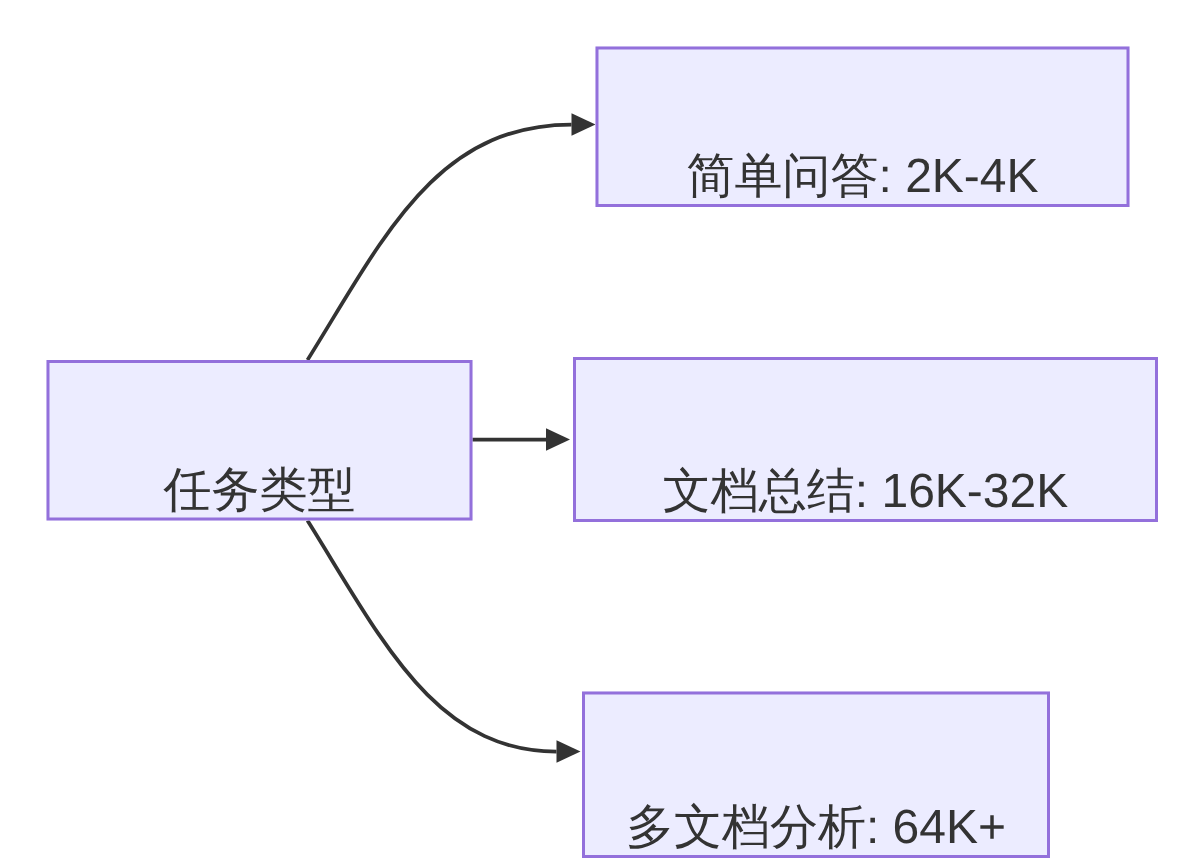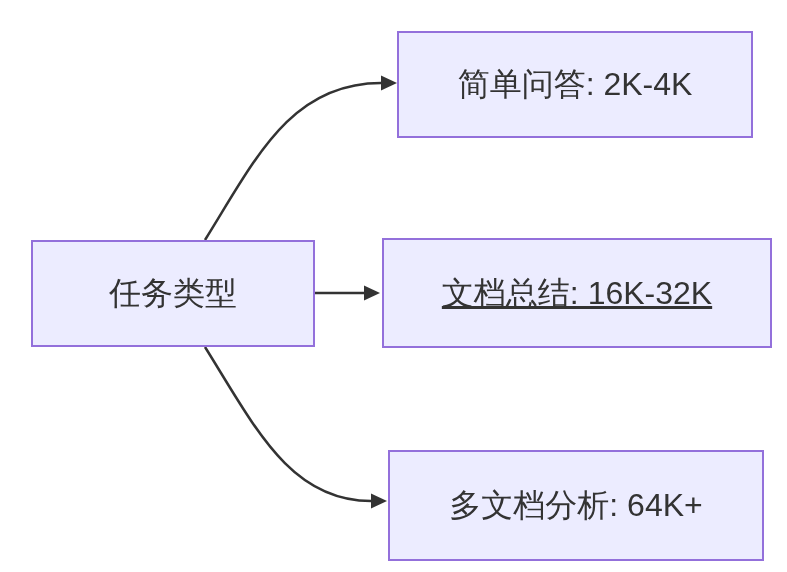--- a/index.html
+++ b/index.html
@@ -36,32 +36,32 @@
   .arrow-head {
     fill: var(--edge-color);
     stroke: none;
   }
   .node {
     position: absolute;
     box-sizing: border-box;
     background: var(--node-fill);
     border: 2px solid var(--node-border);
     display: flex;
-    align-items: center;
+    align-items: flex-end;
     justify-content: center;
     font-size: 32px;
     line-height: 1.2;
     color: var(--text-color);
     white-space: nowrap;
     text-align: center;
   }
   .node-root   { left: 31px;  top: 240px; width: 284px; height: 107px; }
   .node-child1 { left: 397px; top: 31px;  width: 356px; height: 107px; }
-  .node-child2 { left: 382px; top: 238px; width: 390px; height: 110px; text-decoration: underline; }
-  .node-child3 { left: 388px; top: 450px; width: 376px; height: 111px; }
+  .node-child2 { left: 382px; top: 238px; width: 390px; height: 110px; }
+  .node-child3 { left: 388px; top: 461px; width: 312px; height: 111px; }
 </style>
 </head>
 <body>
 
 <div class="canvas">
 
   <svg class="edges" viewBox="0 0 787 572" xmlns="http://www.w3.org/2000/svg">
 
     <g>
       <path class="edge-path" d="M 205 240 C 255 160, 290 83, 381 83"></path>

